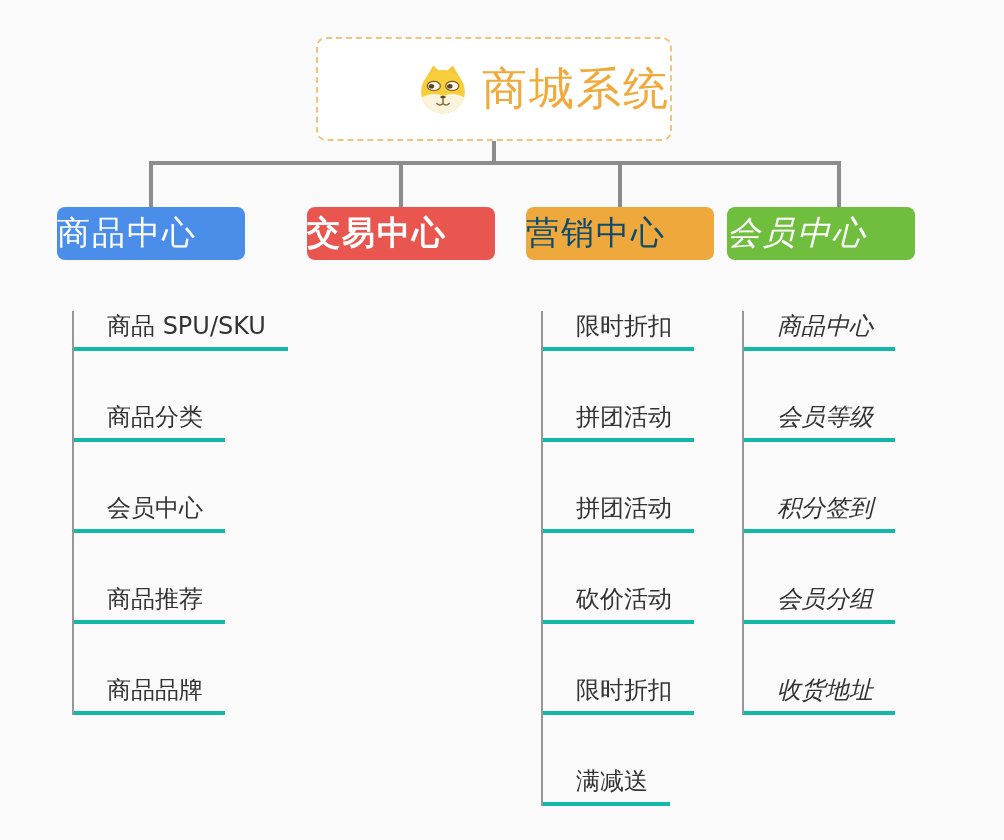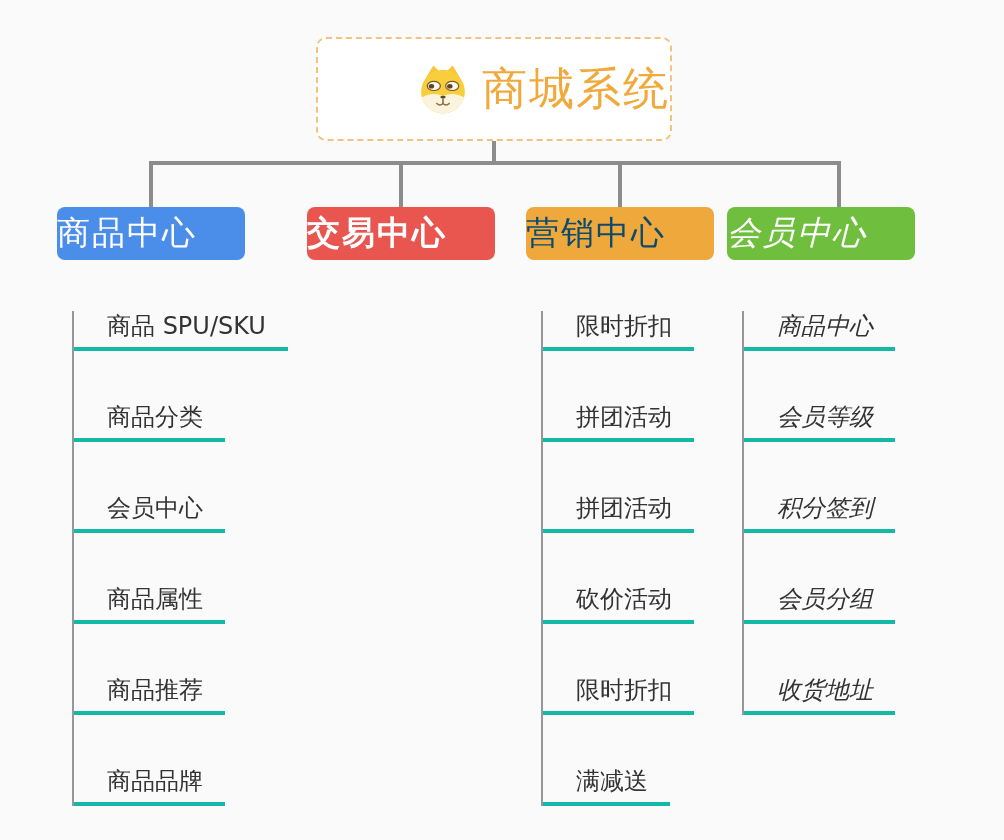--- a/index.html
+++ b/index.html
@@ -117,21 +117,20 @@
 
   <div id="branches">
     <div class="branch-column" style="left: 57px;">
       <div class="branch-header" style="background: rgb(74, 142, 233);">
         <span class="branch-header-label" style="color: rgb(255, 255, 255);">商品中心</span>
       </div>
       <ul class="branch-list">
           <li class="leaf-node">商品 SPU/SKU</li>
           <li class="leaf-node">商品分类</li>
           <li class="leaf-node">会员中心</li>
-          <li class="leaf-node">商品属性</li>
           <li class="leaf-node">商品推荐</li>
           <li class="leaf-node">商品品牌</li>
         </ul>
     </div>
 
     <div class="branch-column" style="left: 307px;">
       <div class="branch-header" style="background: rgb(232, 86, 79); font-weight: bold;">
         <span class="branch-header-label" style="color: rgb(255, 255, 255);">交易中心</span>
       </div>
     </div>

